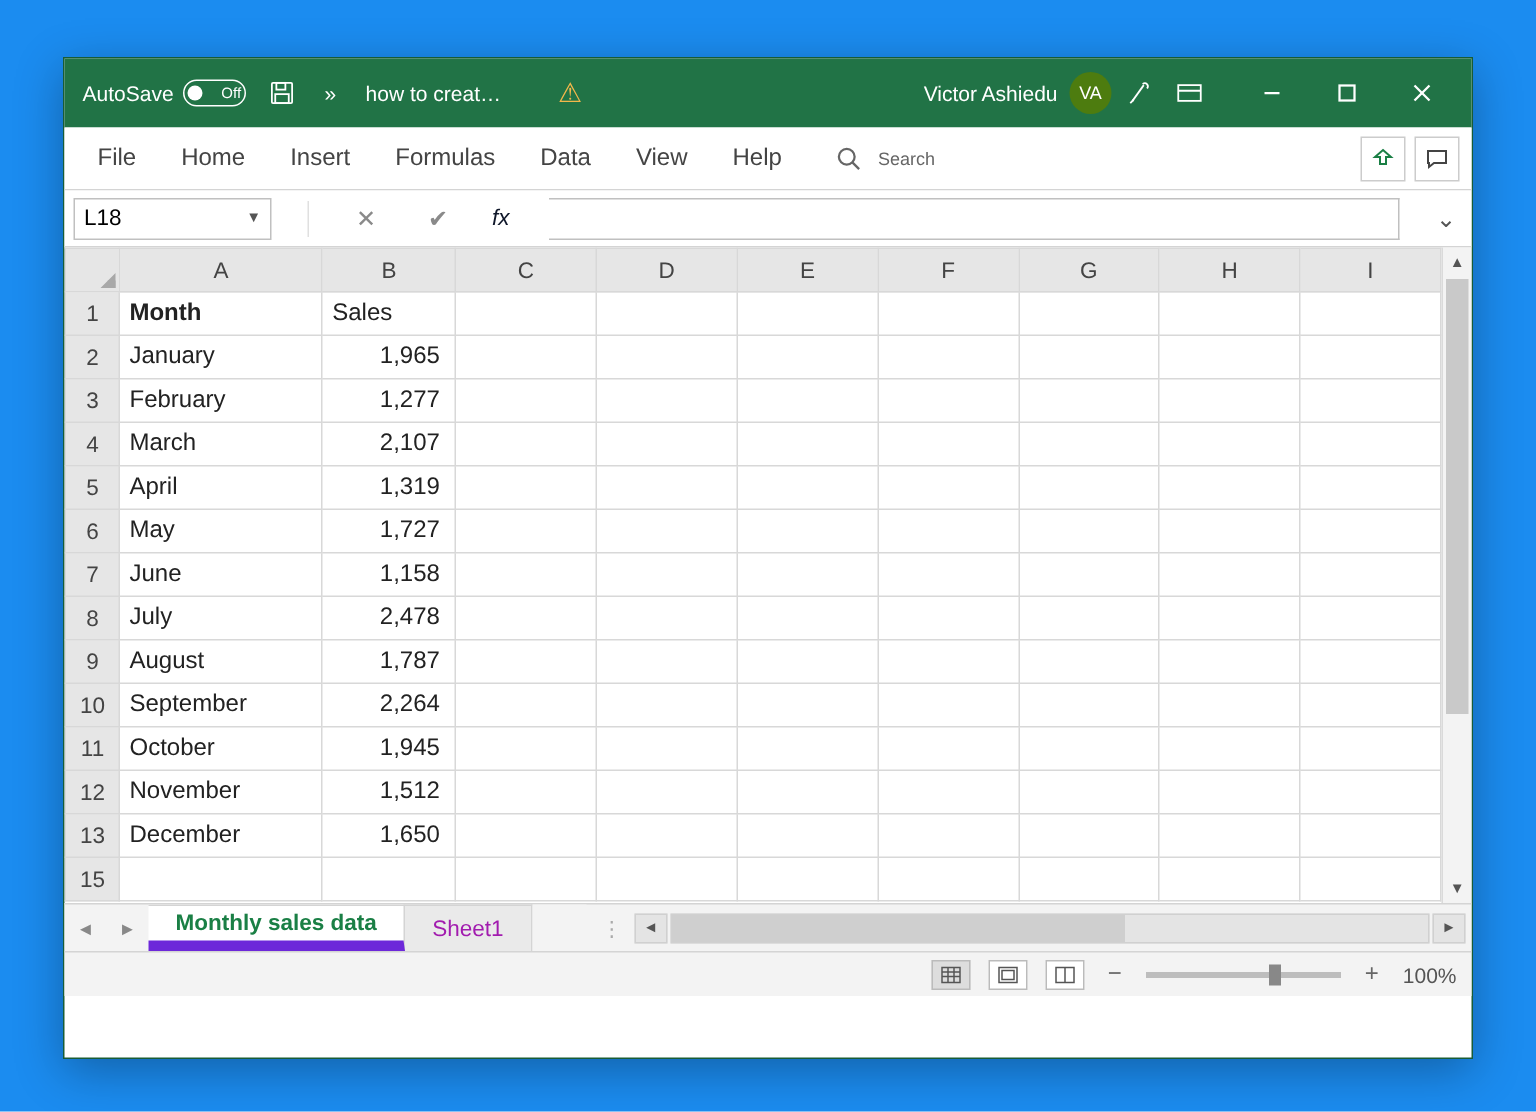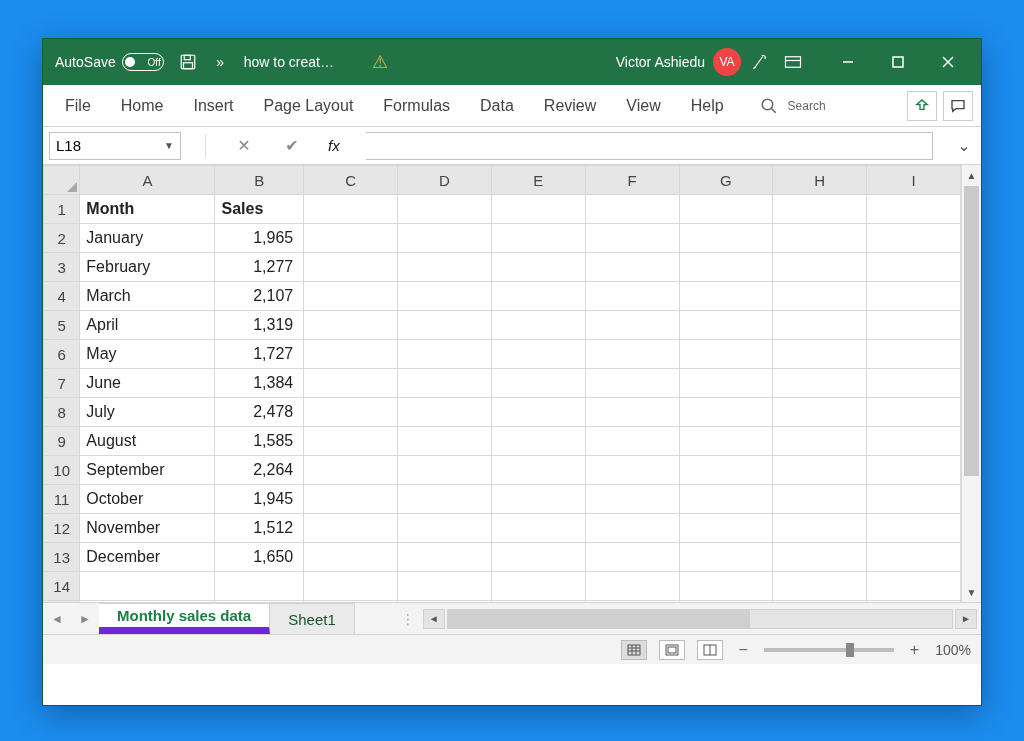--- a/index.html
+++ b/index.html
@@ -17,21 +17,21 @@
   .toggle {
     width: 42px; height: 18px; border: 1.5px solid #fff; border-radius: 10px;
     display: flex; align-items: center; padding: 0 2px; font-size: 10px; justify-content: space-between; gap:3px;
   }
   .toggle-knob { width: 10px; height: 10px; background:#fff; border-radius:50%; margin-right:auto;}
   .title-icon { width:24px; height:24px; display:flex; align-items:center; justify-content:center; cursor:pointer; }
   .title-icon svg { stroke:#fff; fill:none; }
   .doc-title { white-space:nowrap; overflow:hidden; text-overflow:ellipsis; max-width:110px; padding:0 4px;}
   .title-spacer { flex:0 0 18px; }
   .user { display:flex; align-items:center; gap:8px; margin-left:auto;}
-  .avatar { width:28px; height:28px; border-radius:50%; background:#ef4444; display:flex; align-items:center; justify-content:center; font-size:12px;}
+  .avatar { width:28px; height:28px; border-radius:50%; background:#4d7c0f; display:flex; align-items:center; justify-content:center; font-size:12px;}
   .win-btns { display:flex; margin-left:10px; }
   .win-btn { width:50px; height:46px; display:flex; align-items:center; justify-content:center; cursor:pointer;}
   
   .ribbon-tabs { display:flex; align-items:center; height:42px; border-bottom:1px solid #d4d4d4; padding: 0 8px; gap:2px; background:#fff;}
   .ribbon-tab { padding: 0 14px; height:100%; display:flex; align-items:center; font-size:16px; color:#444; cursor:pointer;}
   .ribbon-search { margin-left:20px; display:flex; align-items:center; gap:10px; color:#666; font-size:12px;}
   .ribbon-right { margin-left:auto; display:flex; gap:6px;}
   .rb-btn { width:30px; height:30px; border:1px solid #ccc; display:flex; align-items:center; justify-content:center; cursor:pointer;}
   
   .namebar { display:flex; align-items:center; height:38px; border-bottom:1px solid #d4d4d4; background:#fff; padding:4px 6px; gap:20px;}
@@ -53,21 +53,21 @@
   td { padding:0 6px; }
   td.num { text-align:right; padding-right:10px;}
   .colA{width:134px;} .colB{width:88px;} .colC,.colD,.colE,.colF,.colG,.colH,.colI{width:93px;}
   .vscroll { width:20px; background:#f3f3f3; border-left:1px solid #dadada; display:flex; flex-direction:column;}
   .vsbtn { height:20px; display:flex; align-items:center; justify-content:center; color:#555; cursor:pointer; font-size:10px;}
   .vsthumb { margin:1px 2px; background:#c9c9c9; flex: 0 0 290px;}
   .vspace { flex:1;}
   
   .sheettabs { height:32px; display:flex; align-items:stretch; border-top:1px solid #d4d4d4; background:#f3f3f3;}
   .nav-arrow { width:28px; display:flex; align-items:center; justify-content:center; color:#888; cursor:pointer; font-size:12px;}
-  .stab { padding:0 18px; display:flex; align-items:center; font-size:15px; border-right:1px solid #d4d4d4; background:#eaeaea; color:#14532d; cursor:pointer; border-top:1px solid #d4d4d4;}
+  .stab { padding:0 18px; display:flex; align-items:center; font-size:15px; border-right:1px solid #d4d4d4; background:#eaeaea; color:#a21caf; cursor:pointer; border-top:1px solid #d4d4d4;}
   .stab.active { background:#fff; color:#1a7f45; font-weight:bold; border-bottom:7px solid #6d28d9; border-top:1px solid #d4d4d4;}
   .stab.add { width:36px; justify-content:center; background:#f3f3f3; border:none;}
   .hscrollzone { flex:1; display:flex; align-items:center; padding:0 4px; gap:2px;}
   .hgrip{ color:#aaa; font-size:14px; padding:0 6px;}
   .hsbtn { width:22px; height:20px; background:#e4e4e4; display:flex; align-items:center; justify-content:center; color:#555; font-size:10px; cursor:pointer; border:1px solid #d0d0d0;}
   .hstrack { flex:1; height:20px; background:#e4e4e4; border:1px solid #d0d0d0; position:relative;}
   .hsthumb{ position:absolute; left:0; top:0; width:60%; height:100%; background:#cfcfcf;}
   
   .statusbar { height:30px; display:flex; align-items:center; border-top:1px solid #d4d4d4; background:#f3f3f3; padding:0 10px; gap:12px; justify-content:flex-end; font-size:14px; color:#555;}
   .viewbtn { width:26px; height:20px; border:1px solid #bbb; display:flex; align-items:center; justify-content:center; cursor:pointer; background:#fff;}
@@ -140,24 +140,22 @@
             <line x1="12" y1="2" x2="2" y2="12" stroke="#fff" stroke-width="1.5"></line>
           </svg>
         </div>
     </div>
   </div>
 
   <div class="ribbon-tabs">
     <div class="ribbon-tab">File</div>
     <div class="ribbon-tab">Home</div>
     <div class="ribbon-tab">Insert</div>
-    <div class="ribbon-tab">Page Layout</div>
     <div class="ribbon-tab">Formulas</div>
     <div class="ribbon-tab">Data</div>
-    <div class="ribbon-tab">Review</div>
     <div class="ribbon-tab">View</div>
     <div class="ribbon-tab">Help</div>
     <div class="ribbon-search">
       <svg width="18" height="18" viewBox="0 0 24 24" stroke="#666" fill="none" stroke-width="2">
           <circle cx="10" cy="10" r="7"></circle>
           <line x1="15" y1="15" x2="21" y2="21"></line>
         </svg>
       <span>Search</span>
     </div>
     <div class="ribbon-right">
@@ -201,21 +199,21 @@
             <th class="colF">F</th>
             <th class="colG">G</th>
             <th class="colH">H</th>
             <th class="colI">I</th>
           </tr>
         </thead>
         <tbody id="sheet-body">
             <tr>
               <th class="rowhead">1</th>
               <td style="font-weight: bold;">Month</td>
-              <td class="" style="font-weight: bold;">Sales</td>
+              <td class="" style="font-weight: normal;">Sales</td>
               <td></td>
               <td></td>
               <td></td>
               <td></td>
               <td></td>
               <td></td>
               <td></td>
             </tr>
             <tr>
               <th class="rowhead">2</th>
@@ -273,21 +271,21 @@
               <td></td>
               <td></td>
               <td></td>
               <td></td>
               <td></td>
               <td></td>
             </tr>
             <tr>
               <th class="rowhead">7</th>
               <td>June</td>
-              <td class="num">1,384</td>
+              <td class="num">1,158</td>
               <td></td>
               <td></td>
               <td></td>
               <td></td>
               <td></td>
               <td></td>
               <td></td>
             </tr>
             <tr>
               <th class="rowhead">8</th>
@@ -297,21 +295,21 @@
               <td></td>
               <td></td>
               <td></td>
               <td></td>
               <td></td>
               <td></td>
             </tr>
             <tr>
               <th class="rowhead">9</th>
               <td>August</td>
-              <td class="num">1,585</td>
+              <td class="num">1,787</td>
               <td></td>
               <td></td>
               <td></td>
               <td></td>
               <td></td>
               <td></td>
               <td></td>
             </tr>
             <tr>
               <th class="rowhead">10</th>
@@ -346,32 +344,20 @@
               <td></td>
               <td></td>
               <td></td>
               <td></td>
               <td></td>
             </tr>
             <tr>
               <th class="rowhead">13</th>
               <td>December</td>
               <td class="num">1,650</td>
-              <td></td>
-              <td></td>
-              <td></td>
-              <td></td>
-              <td></td>
-              <td></td>
-              <td></td>
-            </tr>
-            <tr>
-              <th class="rowhead">14</th>
-              <td></td>
-              <td class="num"></td>
               <td></td>
               <td></td>
               <td></td>
               <td></td>
               <td></td>
               <td></td>
               <td></td>
             </tr>
             <tr>
               <th class="rowhead">15</th>

